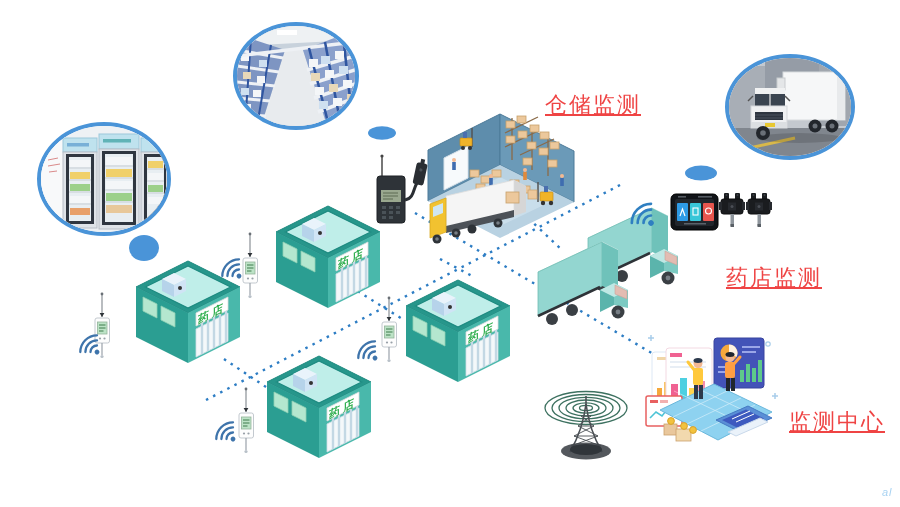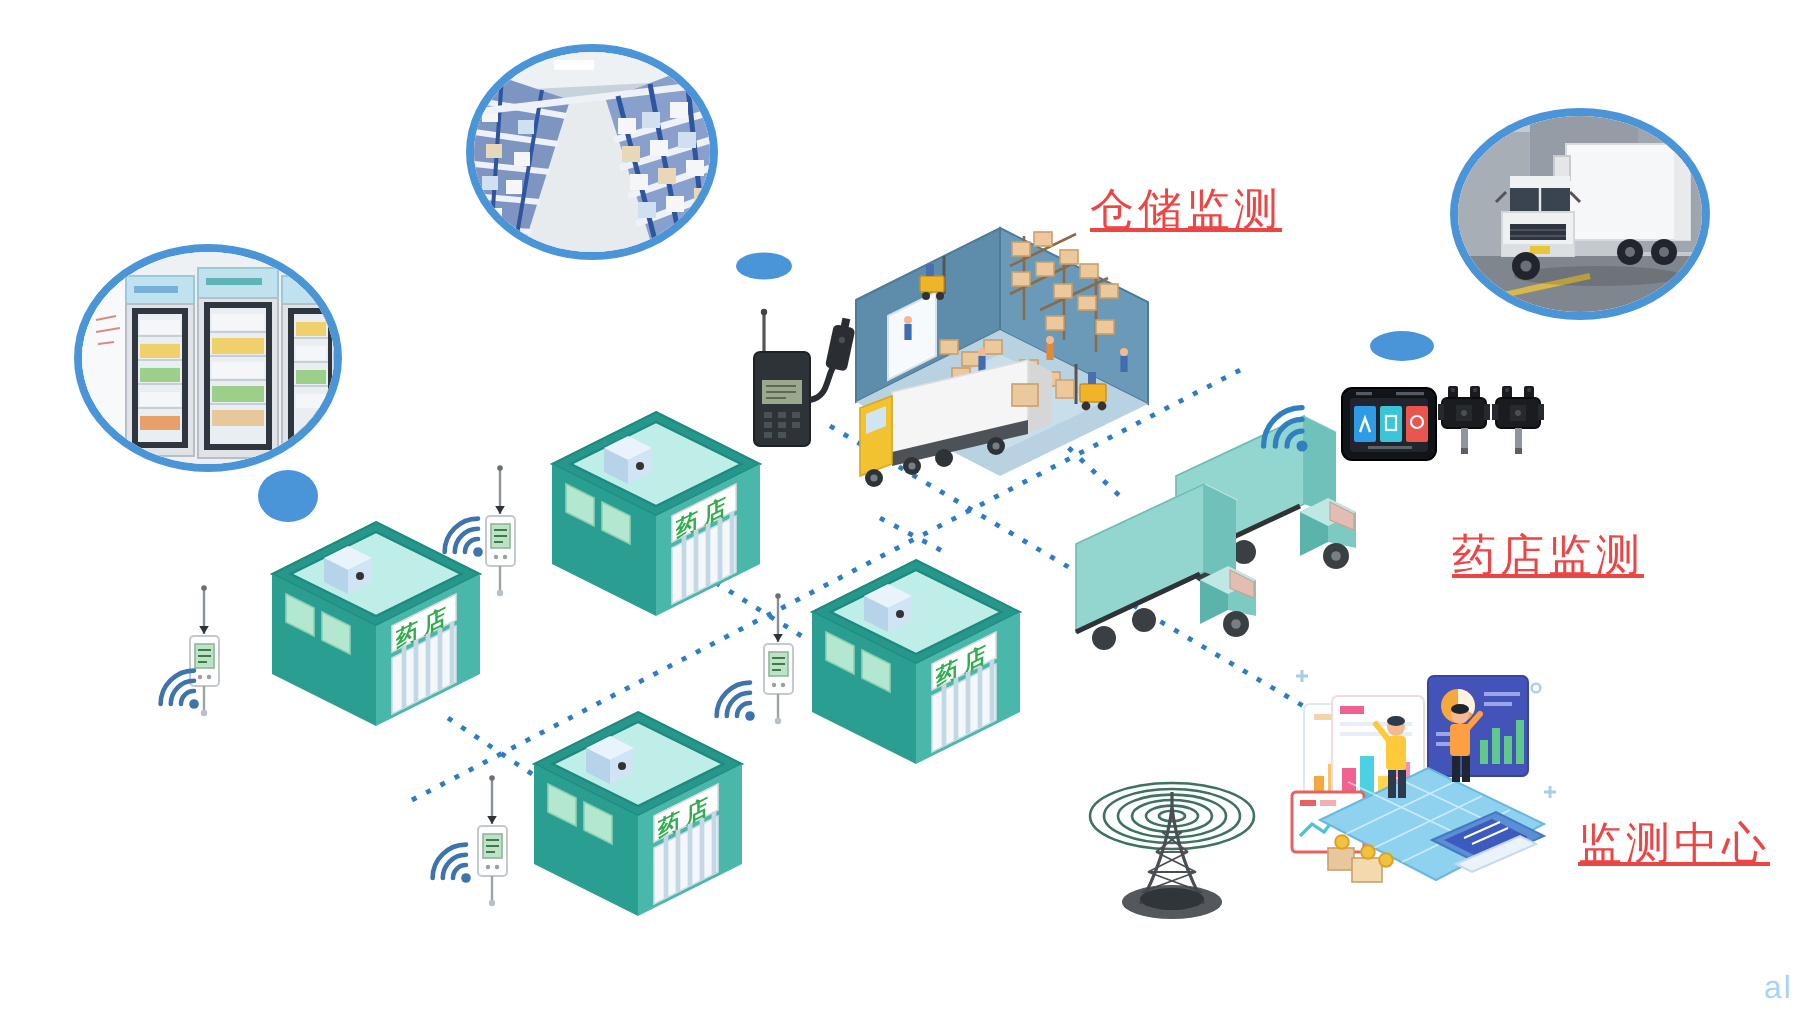--- a/index.html
+++ b/index.html
@@ -14,22 +14,22 @@
   }
   .photo-circle{
     position:absolute;border:4px solid #4a94d8;border-radius:50%;
     overflow:hidden;background:#fff;box-sizing:border-box;
   }
   #circle-fridge{left:37px;top:122px;width:134px;height:114px;}
   #circle-shelves{left:233px;top:22px;width:126px;height:108px;}
   #circle-truck{left:725px;top:54px;width:130px;height:106px;}
   .photo-circle svg{display:block;}
   #watermark{
-    position:absolute;left:882px;top:486px;font-size:16px;color:#a9d3f2;
-    letter-spacing:1px;
+    position:absolute;left:882px;top:486px;font-size:11px;color:#a9d3f2;
+    font-style:italic;letter-spacing:1px;
   }
 </style>
 </head>
 <body>
 
 <div id="stage">
 
   <svg id="scene" width="900" height="507" viewBox="0 0 900 507">
 
     <defs>

